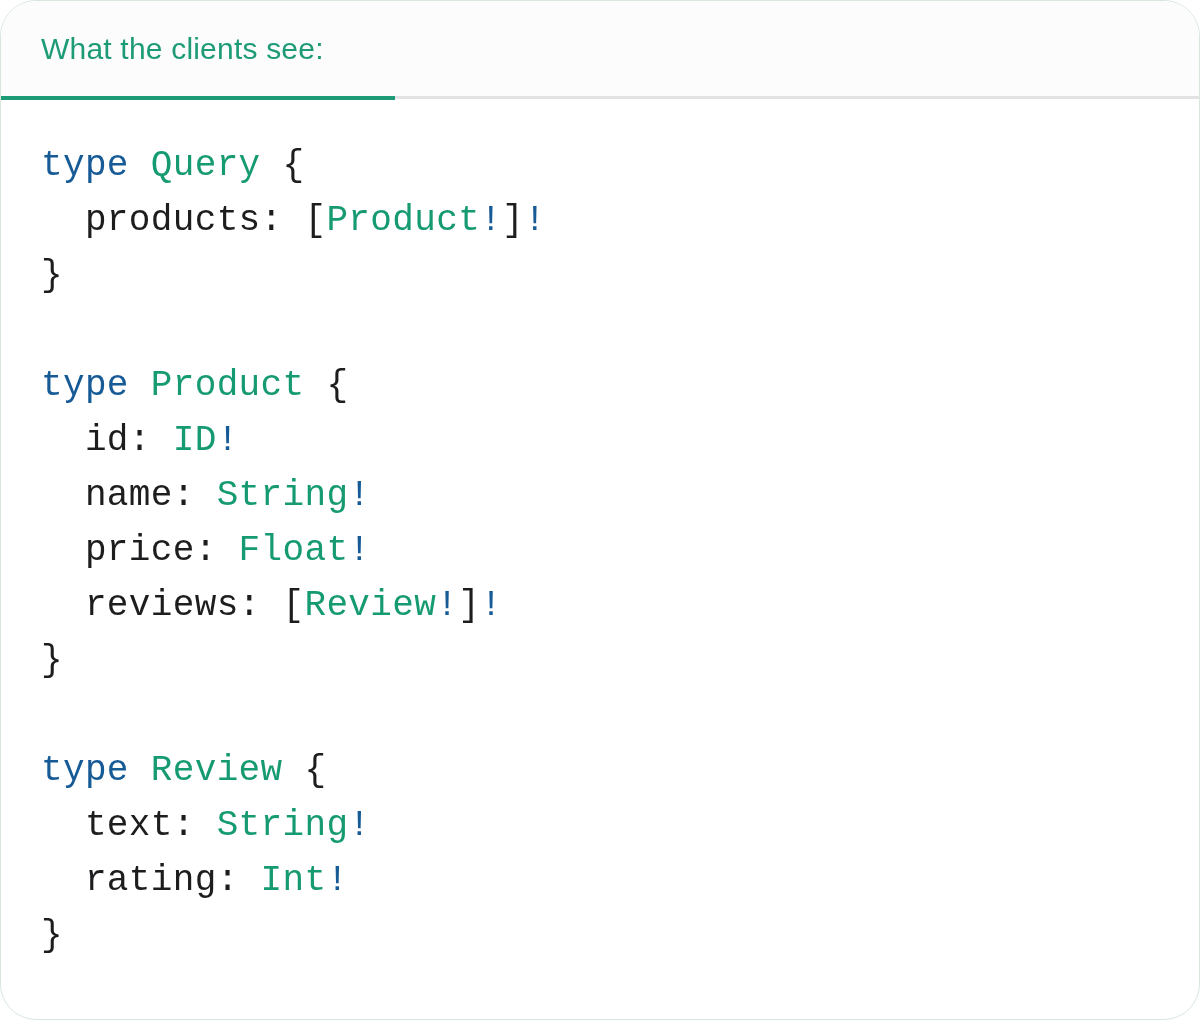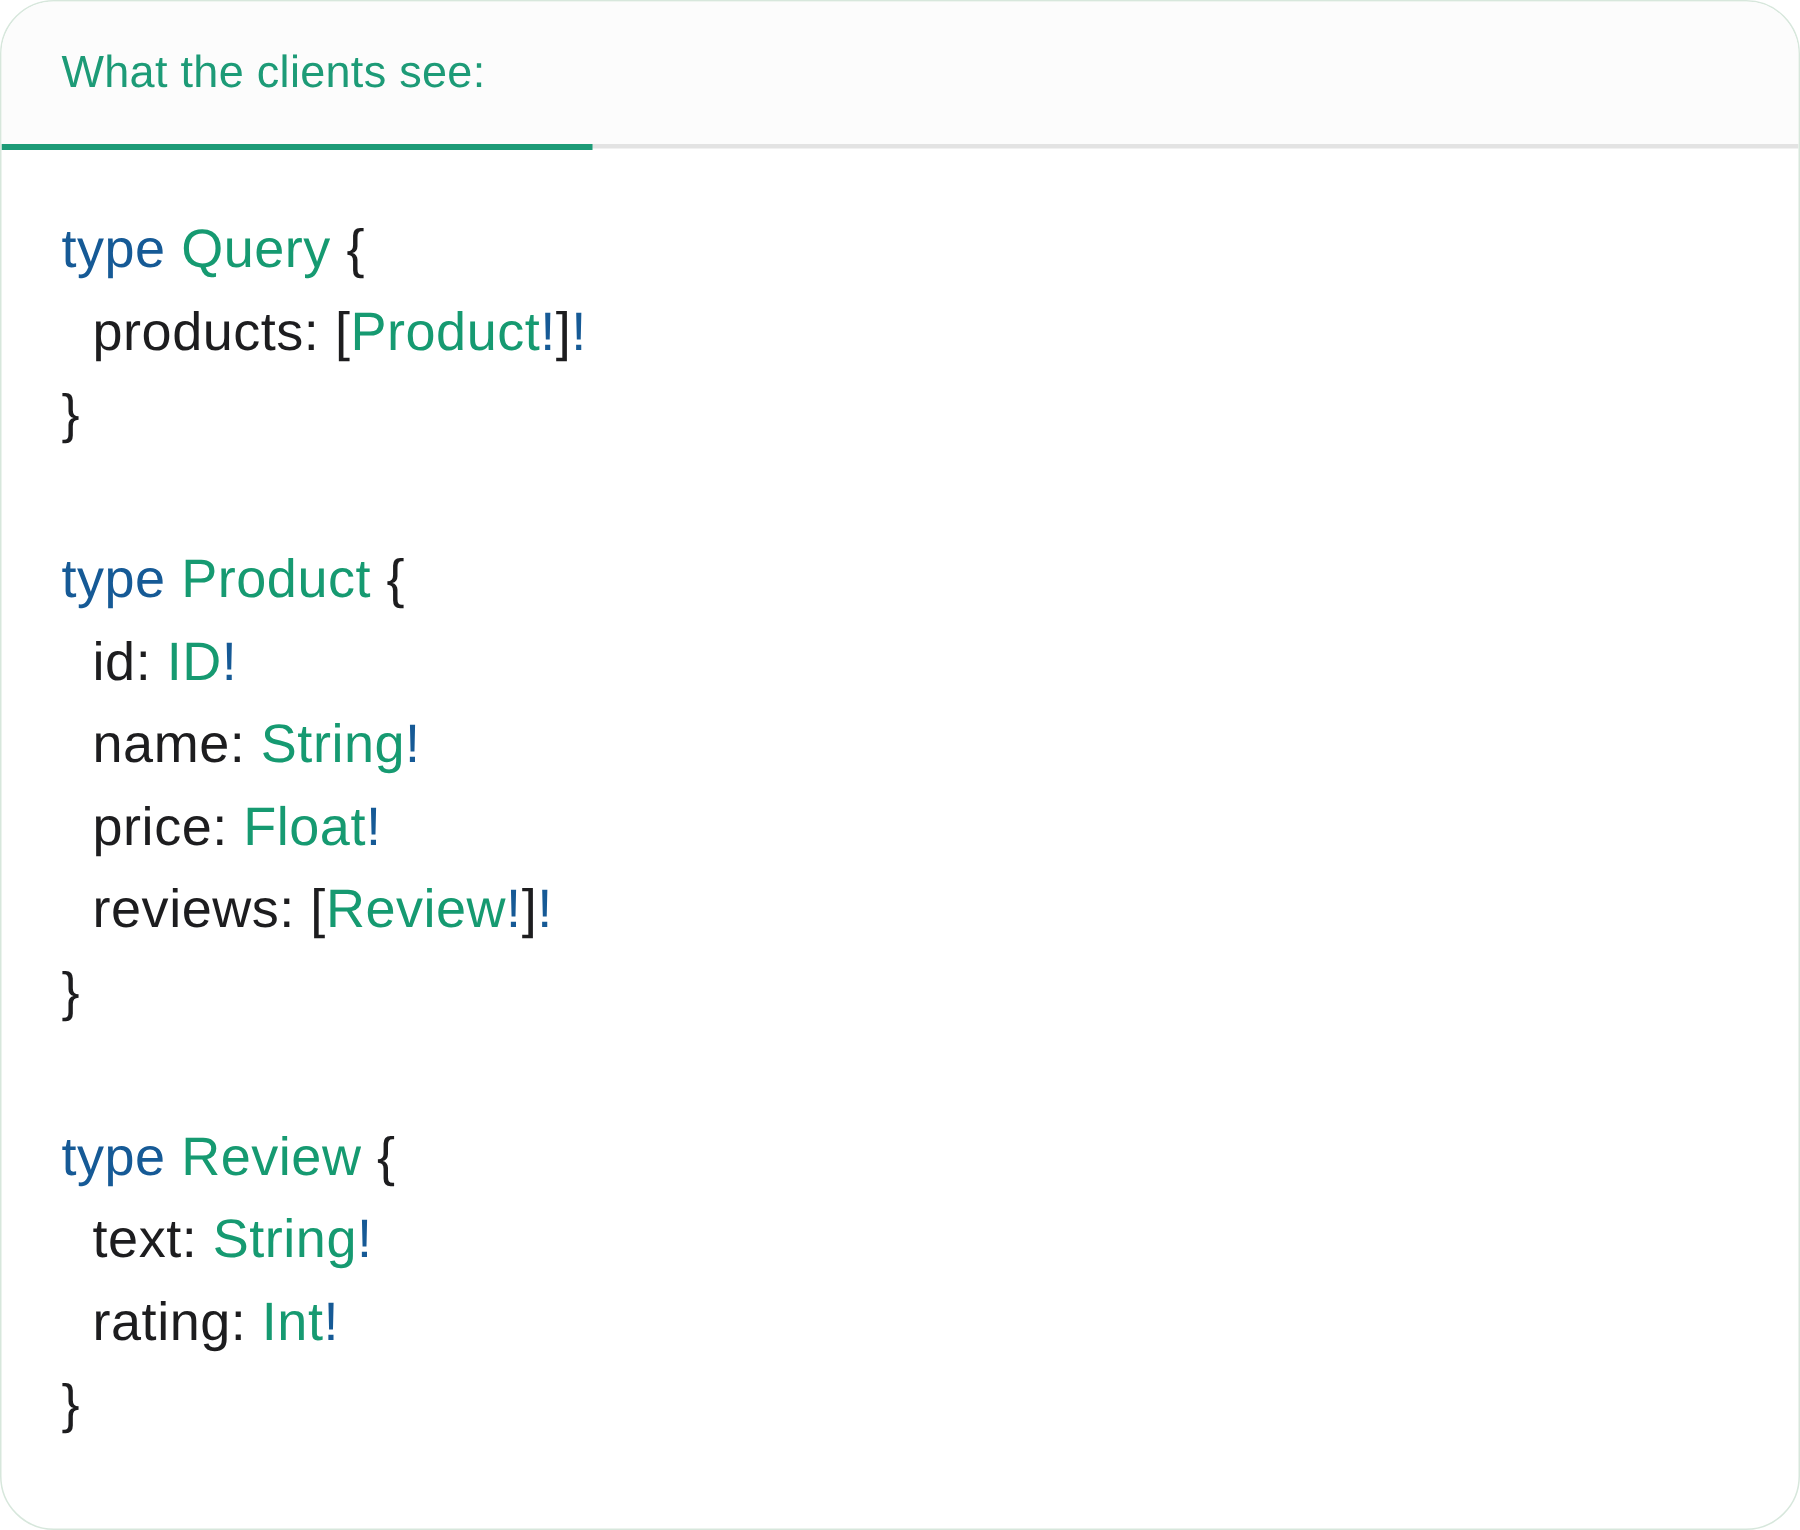--- a/index.html
+++ b/index.html
@@ -47,21 +47,21 @@
   }
   .rule-green {
     position: absolute;
     left: 0; top: 0;
     width: 394px;
     height: 4px;
     background: var(--accent, #1d9b77);
   }
   .code-area {
     padding: 38px 0 0 40px;
-    font-family: Liberation Sans, sans-serif;
+    font-family: Liberation Mono, monospace;
     font-size: 36px;
     line-height: 55px;
     letter-spacing: 0.35px;
   }
   pre.code-block {
     margin: 0 0 55px 0;
     font: inherit;
     letter-spacing: inherit;
     white-space: pre;
   }

